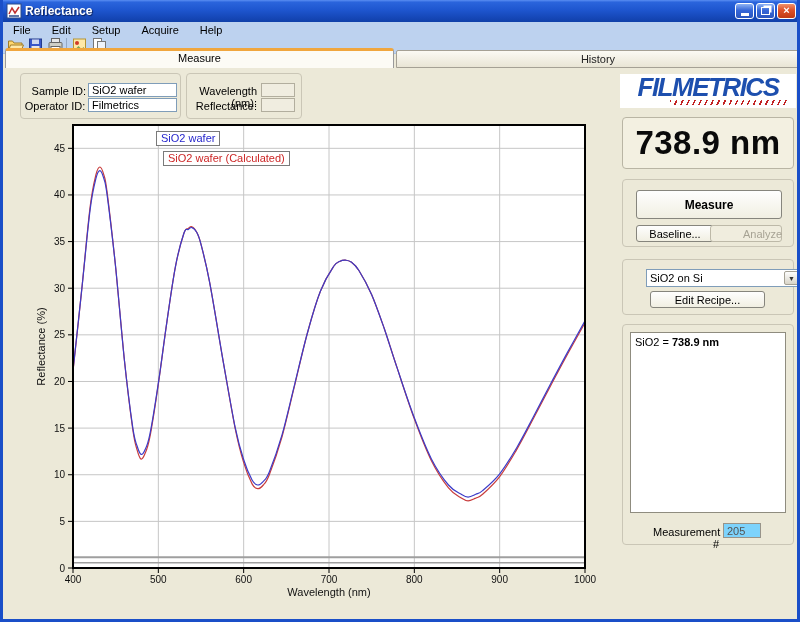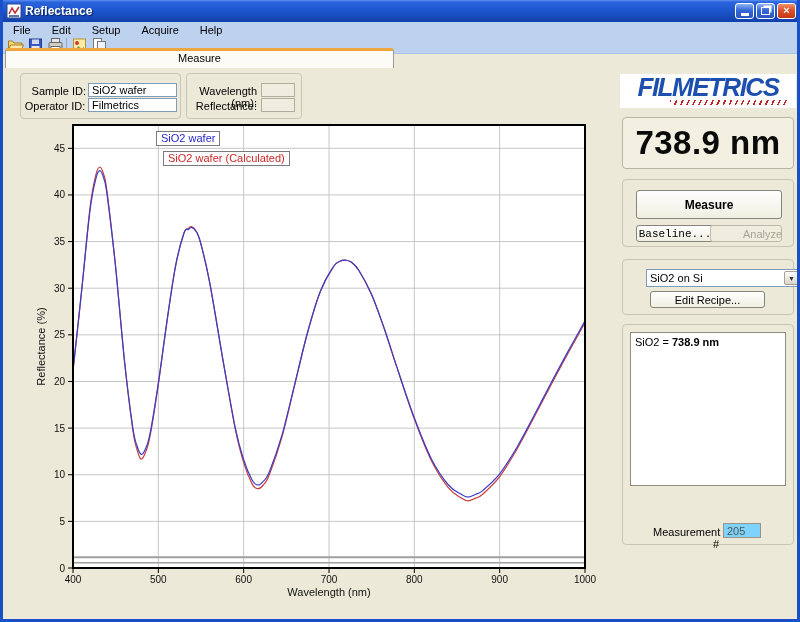--- a/index.html
+++ b/index.html
@@ -112,20 +112,21 @@
       <circle cx="5.5" cy="6" r="2" fill="#d03a2a"></circle>
       <path d="M3,13 l4,-4 3,3 2,-2 2,3 z" fill="#7aa45a"></path>
     </svg>
     <svg class="tool" style="left:88px" viewBox="0 0 16 16">
       <rect x="2" y="1.5" width="8" height="10" fill="#fff" stroke="#777"></rect>
       <rect x="6" y="4.5" width="8" height="10" fill="#eef3fb" stroke="#777"></rect>
     </svg>
   </div>
 
   <div class="abs tab active">Measure</div>
+  <div class="abs tab inactive">History</div>
 
   <div class="abs grp" style="left:17px; top:73px; width:161px; height:46px;">
     <span class="abs lbl" style="left:3px; top:11px; width:62px; text-align:right;">Sample ID:</span>
     <input class="abs inp" style="left: 67px; top: 9px; width: 89px; height: 14px;" value="SiO2 wafer">
     <span class="abs lbl" style="left:3px; top:26px; width:62px; text-align:center;">Operator ID:</span>
     <input class="abs inp" style="left: 67px; top: 24px; width: 89px; height: 14px;" value="Filmetrics">
   </div>
 
   <div class="abs grp" style="left:183px; top:73px; width:116px; height:46px;">
     <span class="abs lbl" style="left:2px; top:11px; width:68px; text-align:right;">Wavelength (nm):</span>
@@ -199,33 +200,33 @@
 
   <div class="abs logo-box">
     <span class="logo-text">FILMETRICS</span>
     <span class="logo-hatch"></span>
   </div>
 
   <div class="abs thickness-box">738.9 nm</div>
 
   <div class="abs grp" style="left:619px; top:179px; width:172px; height:68px;">
     <button class="abs btn bold" style="left:13px; top:10px; width:146px; height:29px;">Measure</button>
-    <button class="abs btn" style="left:13px; top:45px; width:78px; height:17px;font-family:Liberation Mono, monospace;">Baseline...</button>
+    <button class="abs btn" style="left:13px; top:45px; width:78px; height:17px;">Baseline...</button>
     <button class="abs btn disabled" style="left:87px; top:45px; width:72px; height:17px;">Analyze</button>
   </div>
 
   <div class="abs grp" style="left:619px; top:259px; width:172px; height:56px;">
     <div class="abs inp combo-field" style="left:23px; top:9px;">
       <span>SiO2 on Si</span>
       <span class="combo-btn">▼</span>
     </div>
     <button class="abs btn" style="left:27px; top:31px; width:115px; height:17px;">Edit Recipe...</button>
   </div>
 
   <div class="abs grp" style="left:619px; top:324px; width:172px; height:221px;">
-    <div class="abs listbox" style="left:7px; top:7px; width:156px; height:154px;">
+    <div class="abs listbox" style="left:7px; top:7px; width:156px; height:181px;">
       <div><span>SiO2 = </span><b>738.9 nm</b></div>
     </div>
     <span class="abs lbl" style="left:30px; top:201px; width:66px; text-align:right;">Measurement #</span>
     <input class="abs inp" style="left: 100px; top: 198px; width: 38px; height: 15px; background: #7dd3fc; border-color: rgb(152, 148, 138);" disabled="" value="205">
   </div>
 
 </div>
 
 </body></html>

